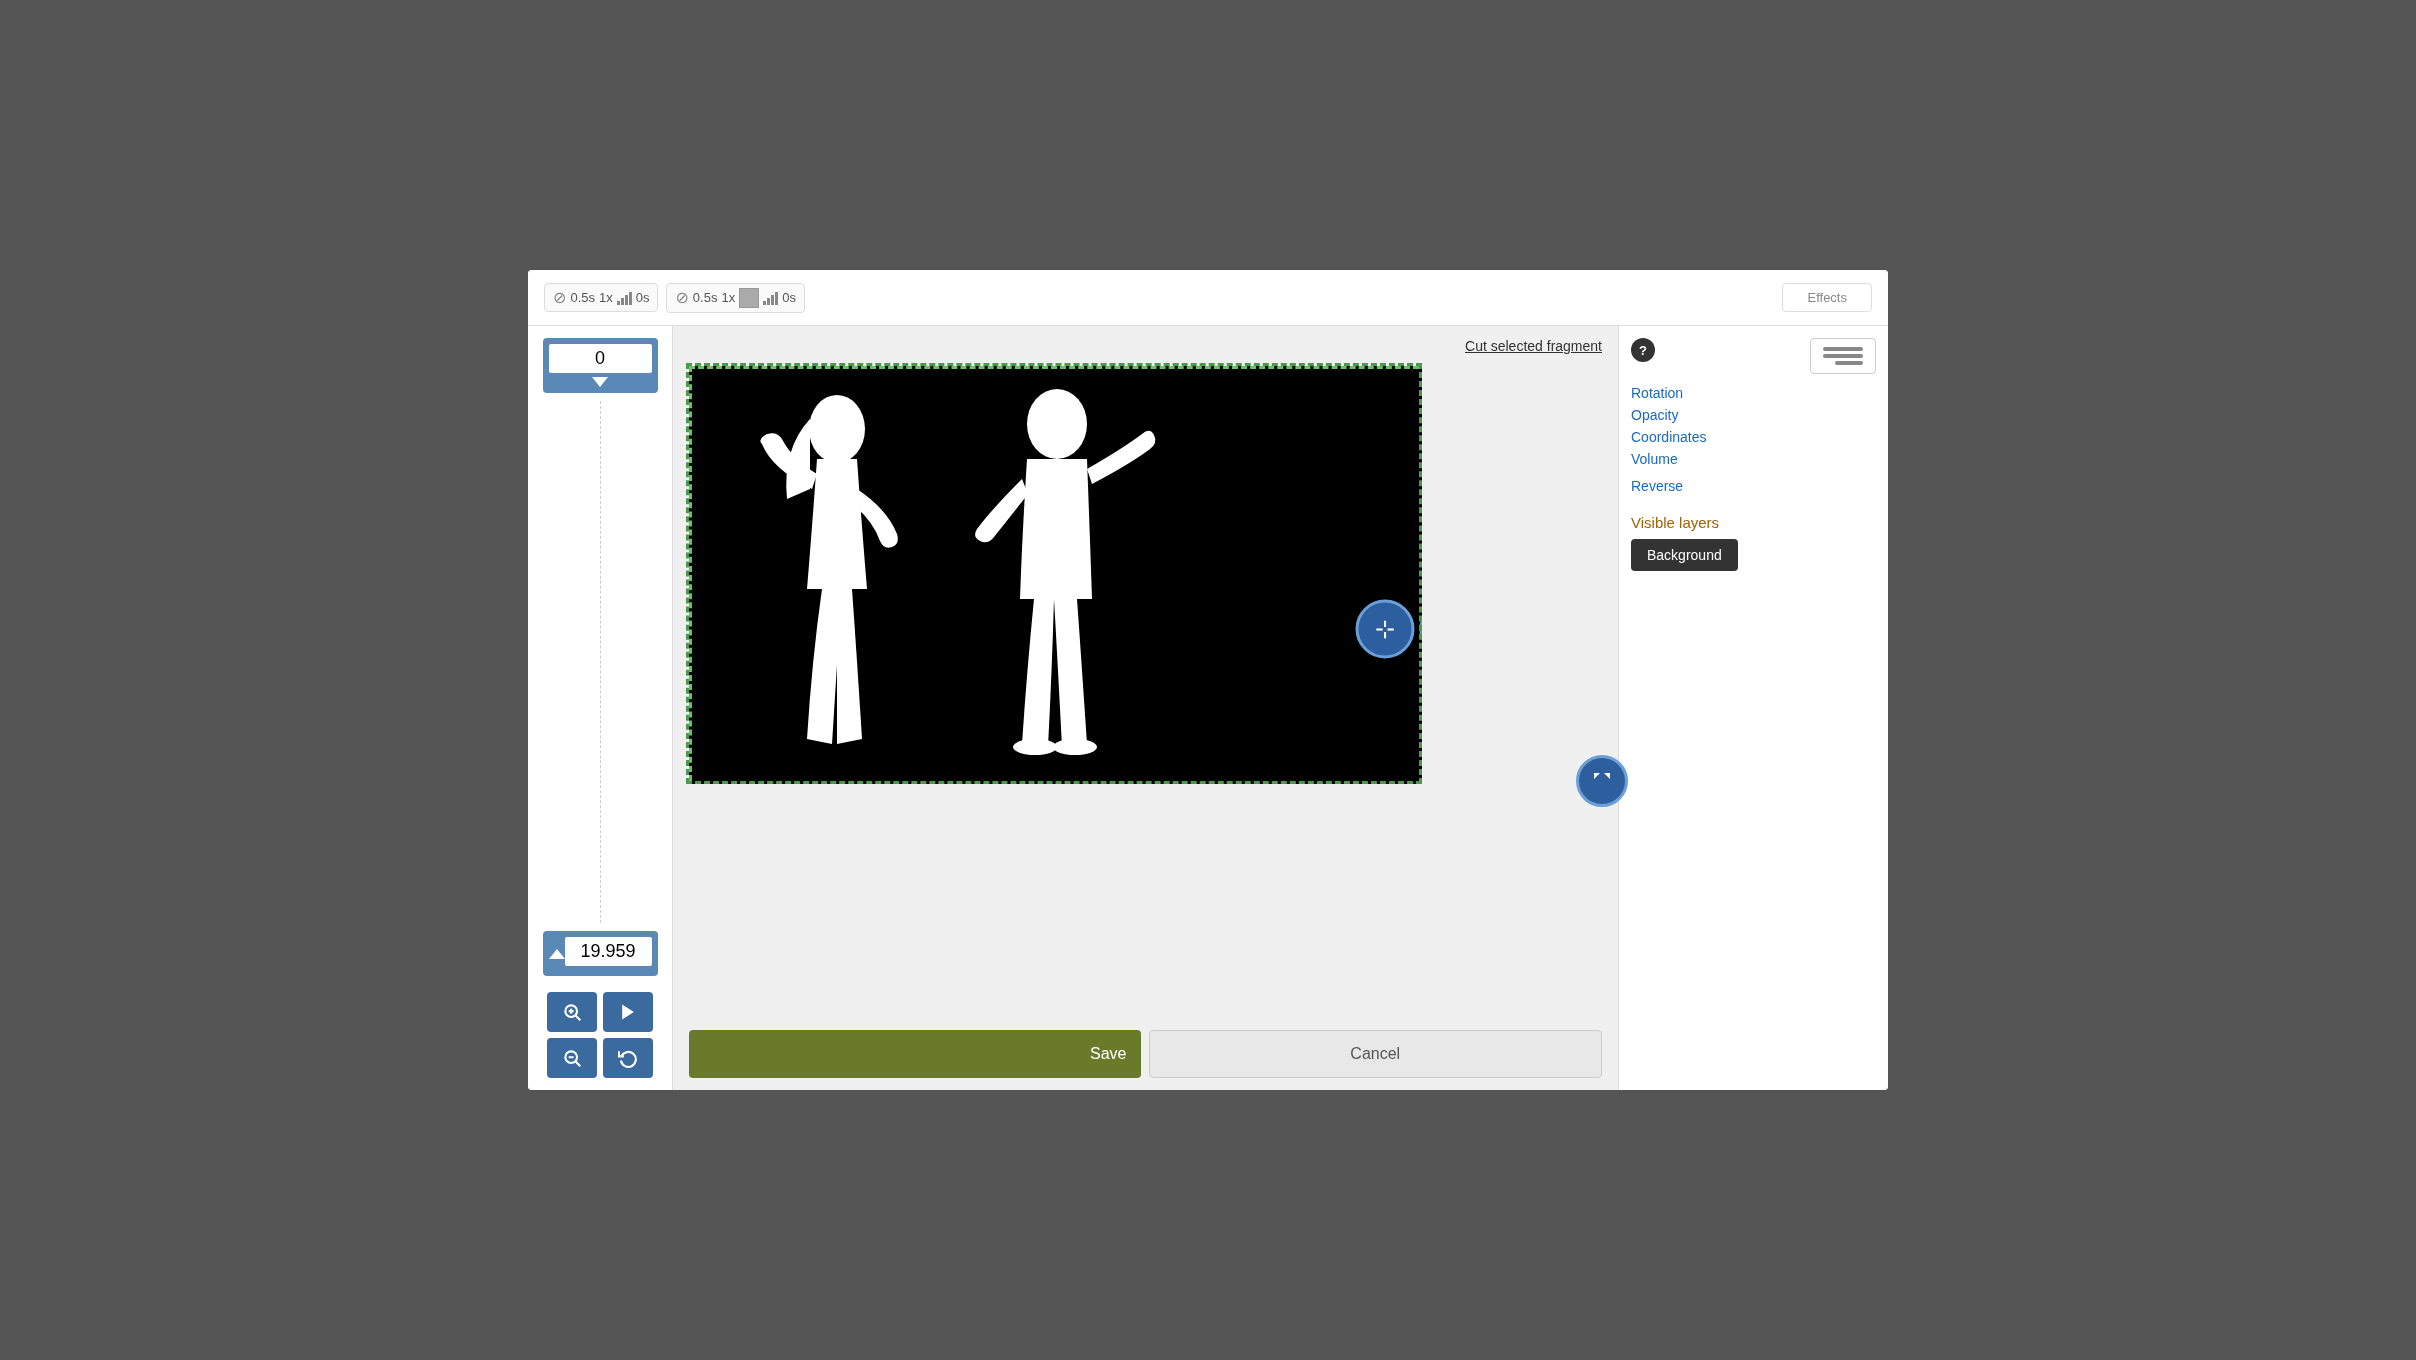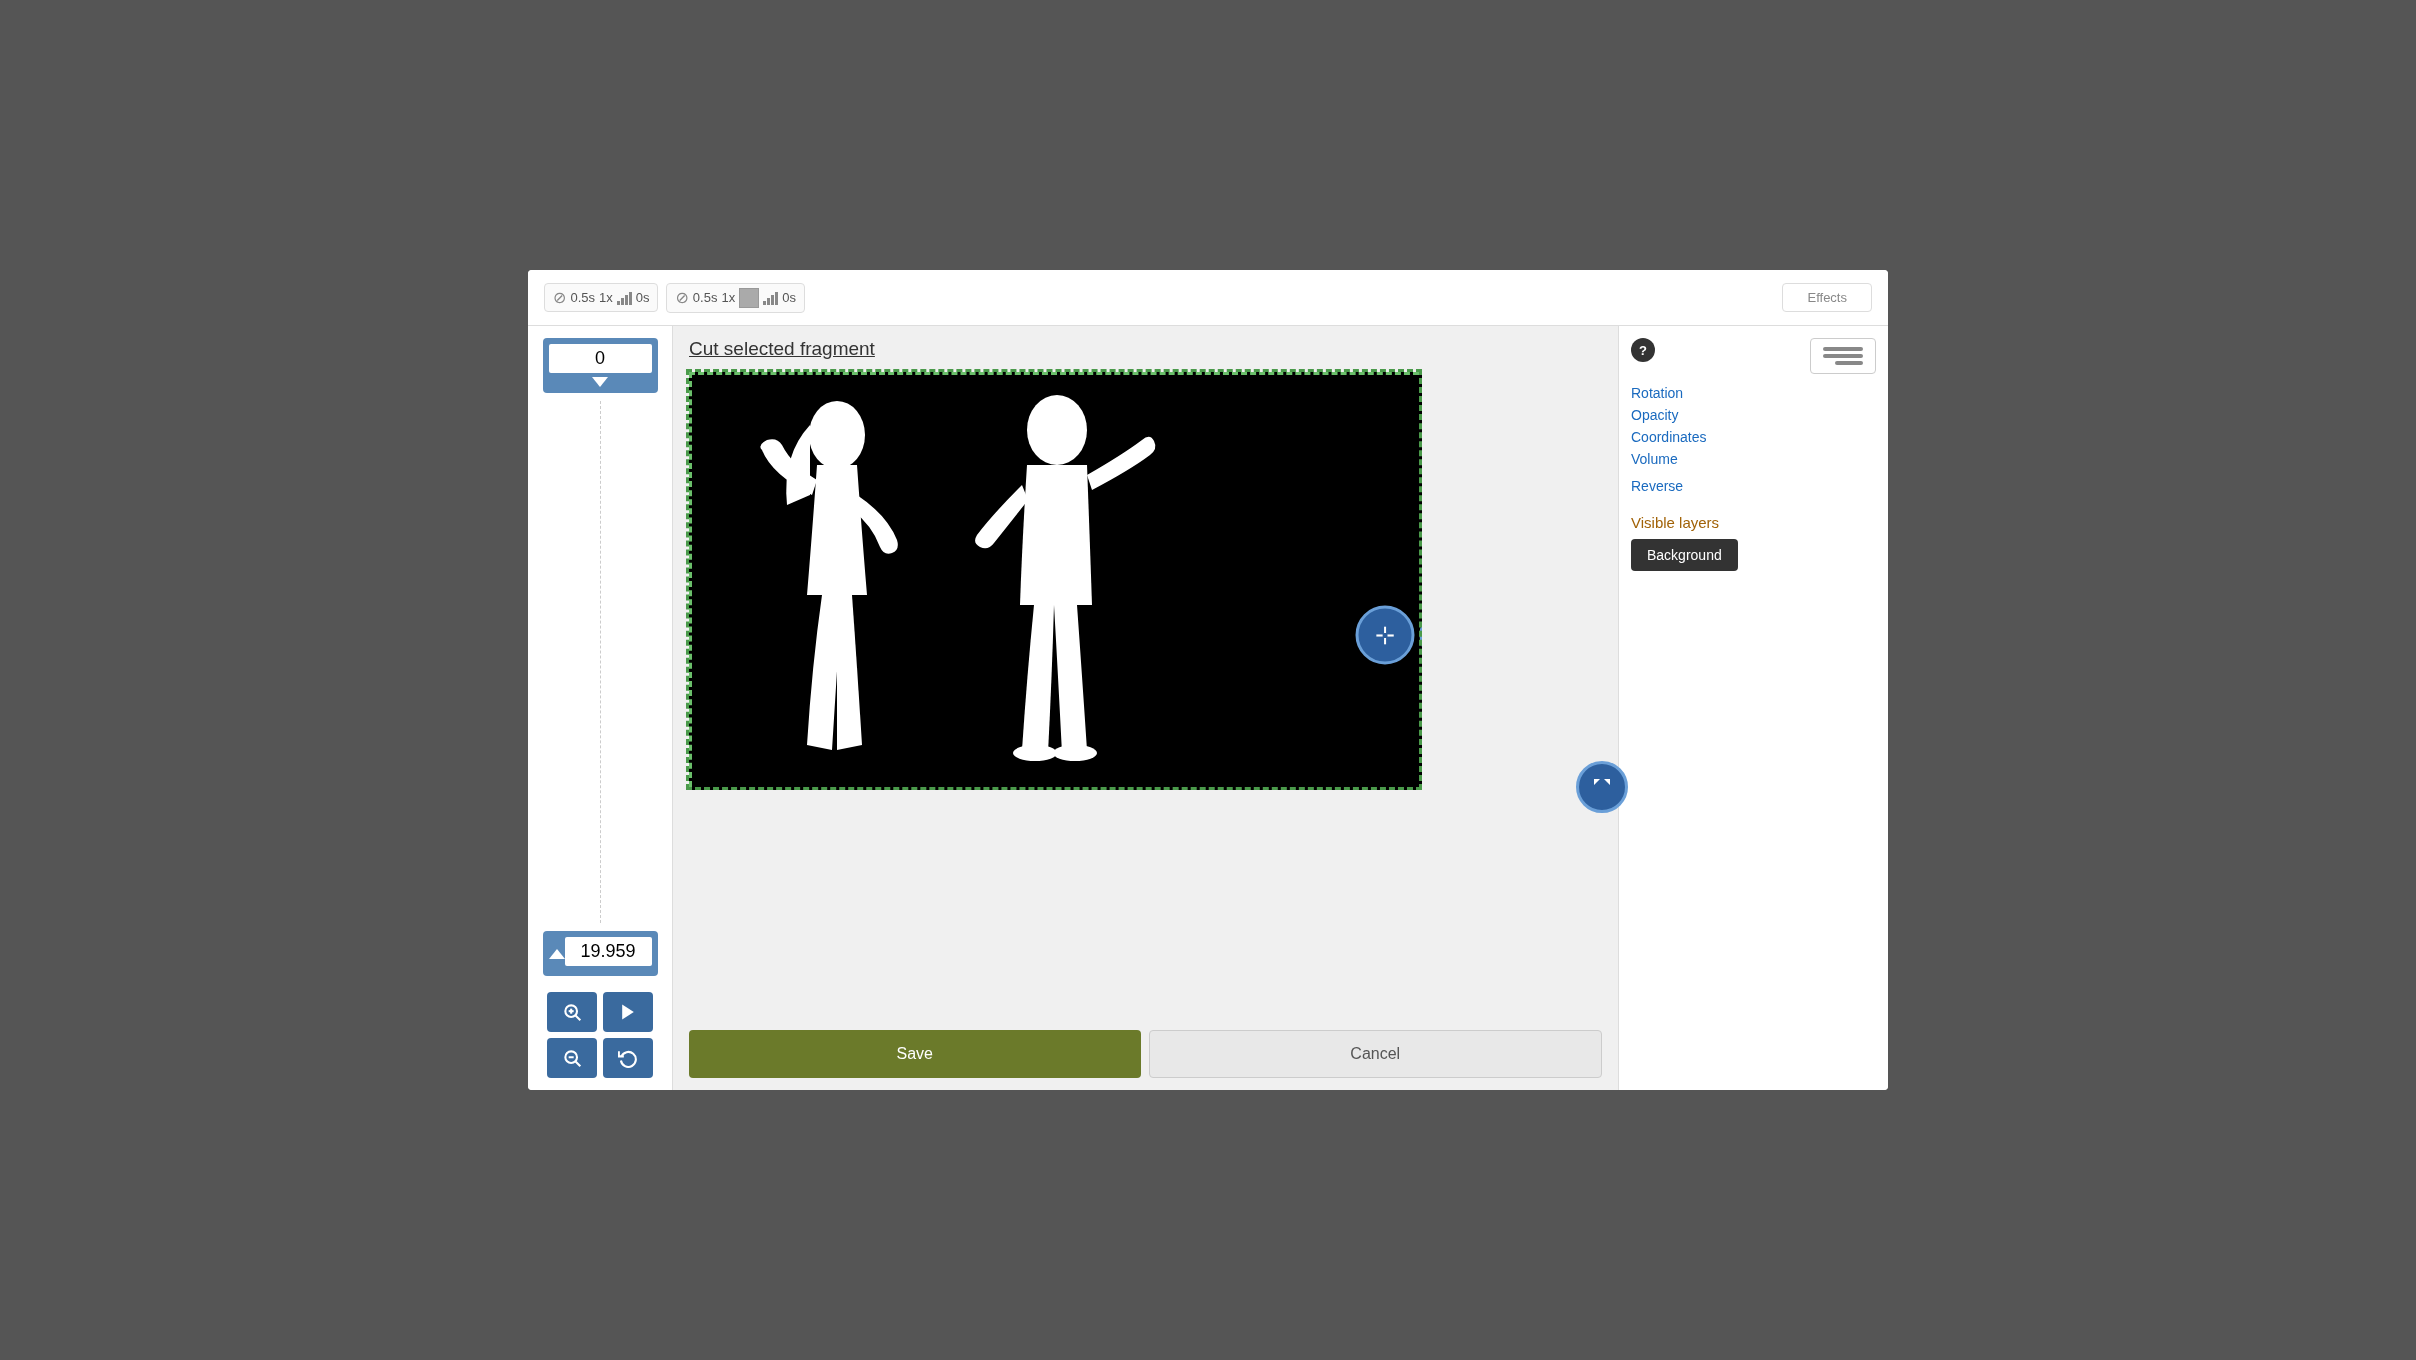--- a/index.html
+++ b/index.html
@@ -159,24 +159,25 @@
     
     .canvas-area {
       flex: 1;
       display: flex;
       flex-direction: column;
       padding: 12px 16px;
       position: relative;
     }
     .cut-link {
       color: #333;
-      font-size: 19px;
+      font-size: 14px;
       text-decoration: underline;
       margin-bottom: 12px;
       cursor: pointer;
+      text-align: right;
     }
     .video-container {
       position: relative;
       width: 730px;
       height: 415px;
       border: 3px dashed #6abf6a;
       outline: 3px dashed #4a9a4a;
       background: #000;
       flex-shrink: 0;
     }
@@ -207,20 +208,21 @@
       flex: 1;
       max-width: 520px;
       background: #6b7a2a;
       color: #fff;
       border: none;
       border-radius: 4px;
       padding: 14px;
       font-size: 16px;
       cursor: pointer;
       margin-right: 8px;
+      text-align: right;
     }
     .cancel-btn {
       flex: 1;
       background: #e8e8e8;
       color: #555;
       border: 1px solid #ccc;
       border-radius: 4px;
       padding: 14px;
       font-size: 16px;
       cursor: pointer;

